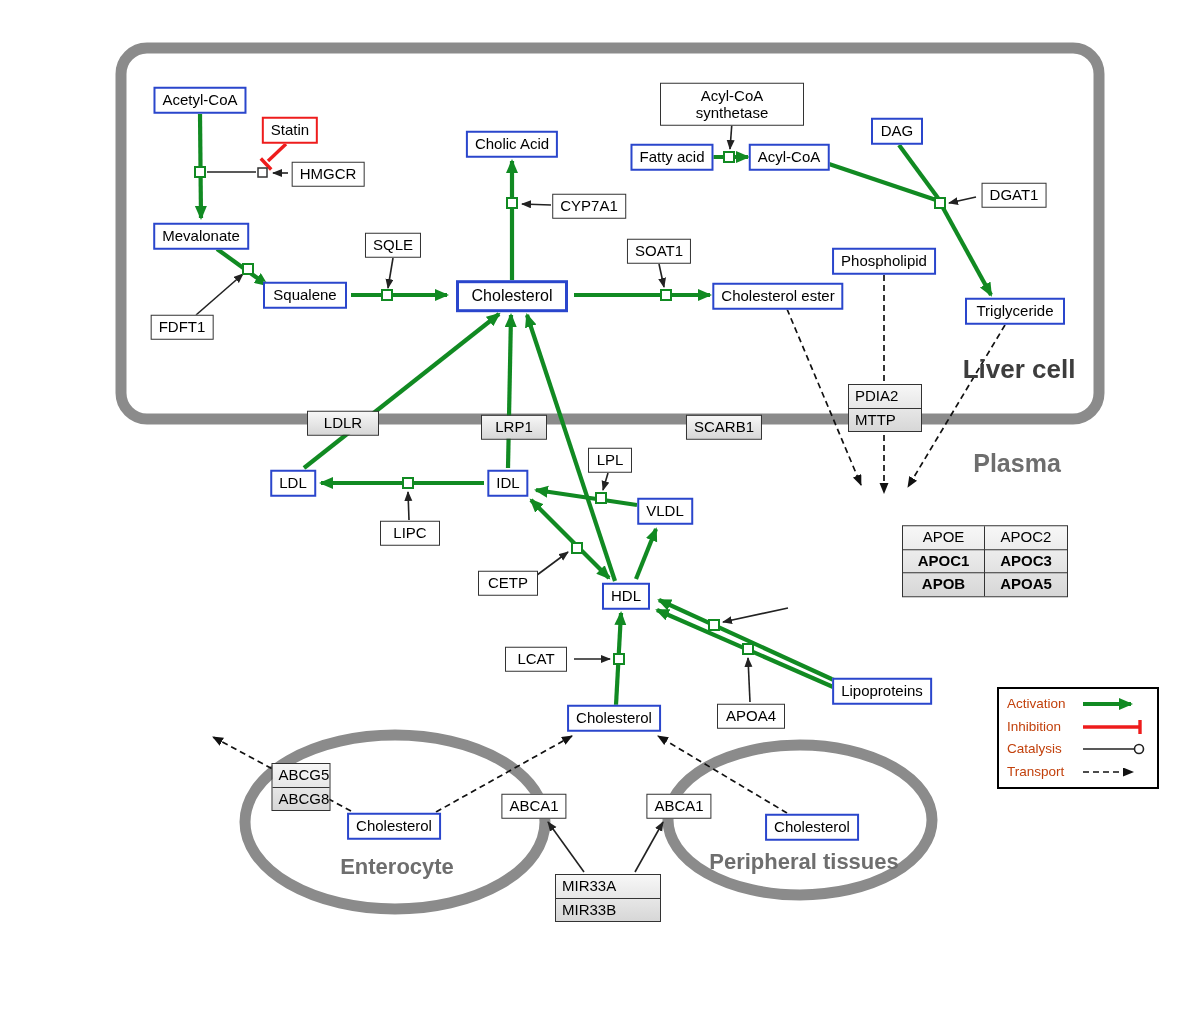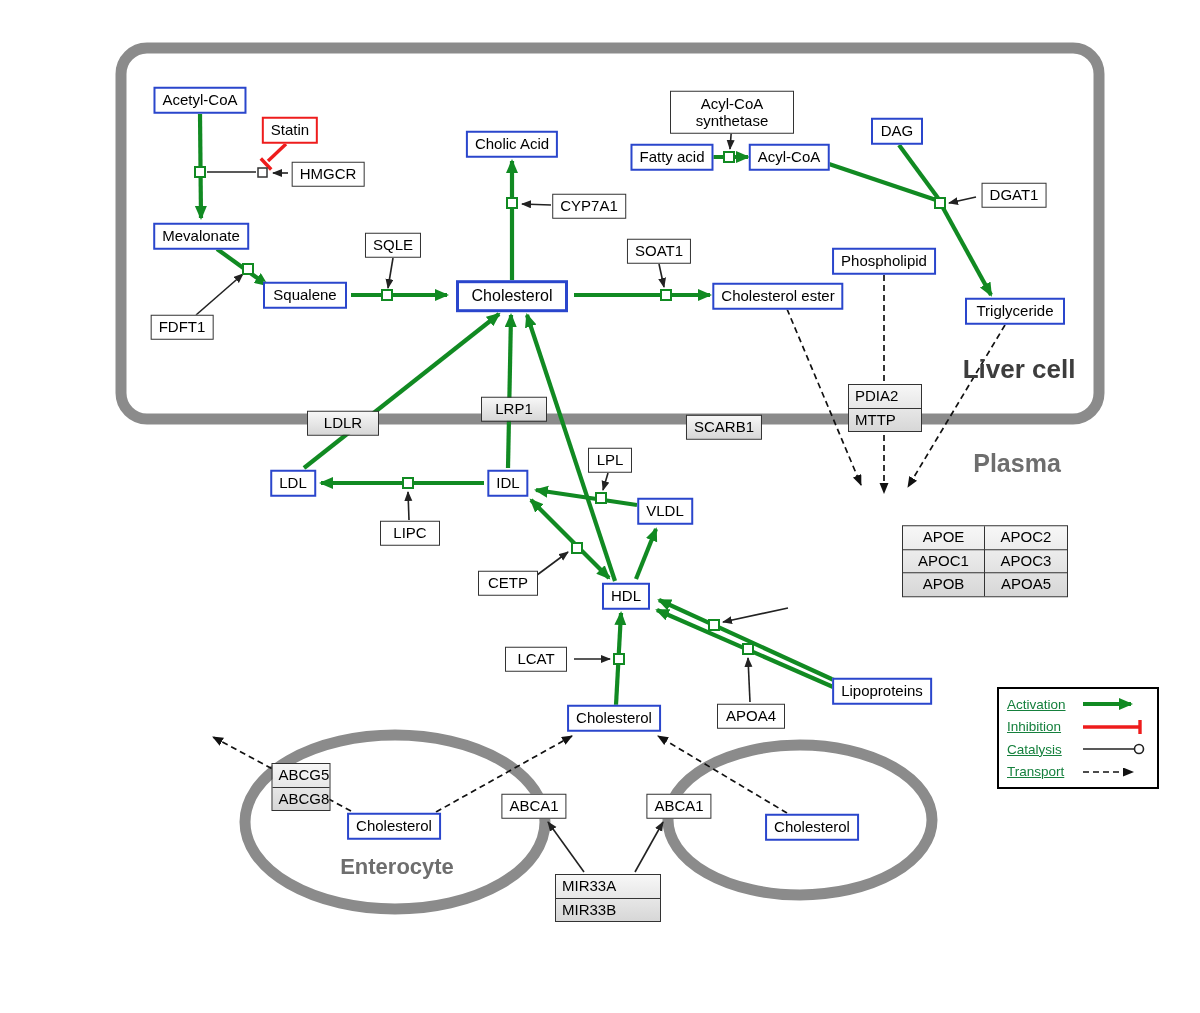--- a/index.html
+++ b/index.html
@@ -30,34 +30,34 @@
   .hub{border-width:3px;font-size:16px;padding:4px 10px;}
   .drug{border:2.5px solid var(--inh);}
   .gray{background:linear-gradient(#f7f7f7,#d7d7d7);}
   .wrap{white-space:normal;line-height:1.15;}
   .stack{flex-direction:column;padding:0;}
   .srow{padding:3px 6px;width:100%;box-sizing:border-box;text-align:left;}
   .srow + .srow{border-top:1px solid #333;}
   .apo-grid{display:grid;grid-template-columns:82px 82px;padding:0;}
   .acell{padding:3px 4px;border:0;box-sizing:border-box;}
   .acell:nth-child(odd){border-right:1px solid #333;}
-  .acell:nth-child(n+3){border-top:1px solid #333;}
+  .acell:nth-child(n+3){border-top:1px solid #333;font-weight:bold;}
 
   .comp-label{position:absolute;transform:translate(-50%,-50%);
               font-weight:bold;color:#6e6e6e;white-space:nowrap;}
   .lbl-liver{font-size:26px;color:#3d3d3d;}
   .lbl-plasma{font-size:25px;}
   .lbl-ent,.lbl-per{font-size:22px;}
 
   #legend{position:absolute;left:997px;top:687px;width:162px;height:102px;
           border:2px solid #000;background:#fff;box-sizing:border-box;
           display:flex;flex-direction:column;justify-content:space-around;
           padding:4px 8px;}
-  .lrow{display:flex;align-items:center;justify-content:space-between;
-        font-size:13.5px;color:#15803d;text-decoration:underline;}
+  .lrow{display:flex;justify-content:space-between;
+        font-size:13.5px;color:#c2410c;}
   .lrow svg{flex:0 0 auto;}
 </style>
 </head>
 <body>
 
 <div id="stage">
 
   <svg id="canvas" width="1200" height="1013" viewBox="0 0 1200 1013">
     <defs>
       <marker id="ma" markerUnits="userSpaceOnUse" markerWidth="18" markerHeight="14" refX="12" refY="6" orient="auto-start-reverse">
@@ -170,24 +170,24 @@
   <div class="node metabolite" style="left:812px;top:827px;min-width:88px">Cholesterol</div>
   <div class="node metabolite" style="left:882px;top:691px;min-width:98px">Lipoproteins</div>
 
   <div class="node drug" style="left:290px;top:130px;min-width:52px">Statin</div>
 
   <div class="node" style="left:328px;top:174px;min-width:70px">HMGCR</div>
   <div class="node" style="left:393px;top:245px;min-width:48px">SQLE</div>
   <div class="node" style="left:182px;top:327px;min-width:58px">FDFT1</div>
   <div class="node" style="left:589px;top:206px;min-width:64px">CYP7A1</div>
   <div class="node" style="left:659px;top:251px;min-width:62px">SOAT1</div>
-  <div class="node wrap" style="left:732px;top:112px;width:124px">Acyl-CoA synthetase</div>
+  <div class="node wrap" style="left:732px;top:104px;width:144px">Acyl-CoA synthetase</div>
   <div class="node" style="left:1014px;top:195px;min-width:62px">DGAT1</div>
   <div class="node gray" style="left:343px;top:423px;min-width:72px">LDLR</div>
-  <div class="node gray" style="left:514px;top:409px;min-width:66px">LRP1</div>
+  <div class="node gray" style="left:514px;top:427px;min-width:66px">LRP1</div>
   <div class="node gray" style="left:724px;top:427px;min-width:74px">SCARB1</div>
   <div class="node" style="left:610px;top:460px;min-width:44px">LPL</div>
   <div class="node" style="left:410px;top:533px;min-width:60px">LIPC</div>
   <div class="node" style="left:508px;top:583px;min-width:60px">CETP</div>
   <div class="node" style="left:536px;top:659px;min-width:62px">LCAT</div>
   <div class="node" style="left:751px;top:716px;min-width:68px">APOA4</div>
   <div class="node" style="left:534px;top:806px;min-width:64px">ABCA1</div>
   <div class="node" style="left:679px;top:806px;min-width:64px">ABCA1</div>
 
   <div class="node gray stack" style="left:885px;top:408px;width:74px">
@@ -208,20 +208,21 @@
     <div class="acell">APOC2</div>
     <div class="acell">APOC1</div>
     <div class="acell">APOC3</div>
     <div class="acell">APOB</div>
     <div class="acell">APOA5</div>
   </div>
 
   <div class="comp-label lbl-liver" style="left:1019px;top:369px">Liver cell</div>
   <div class="comp-label lbl-plasma" style="left:1017px;top:463px">Plasma</div>
   <div class="comp-label lbl-ent" style="left:397px;top:867px">Enterocyte</div>
+  <div class="comp-label lbl-per" style="left:804px;top:862px">Peripheral tissues</div>
 
   <div id="legend">
     <div class="lrow">
       <span>Activation</span>
       <svg width="68" height="16">
         <line x1="2" y1="8" x2="50" y2="8" class="e-act" marker-end="url(#ma)"></line>
       </svg>
     </div>
     <div class="lrow">
       <span>Inhibition</span>

